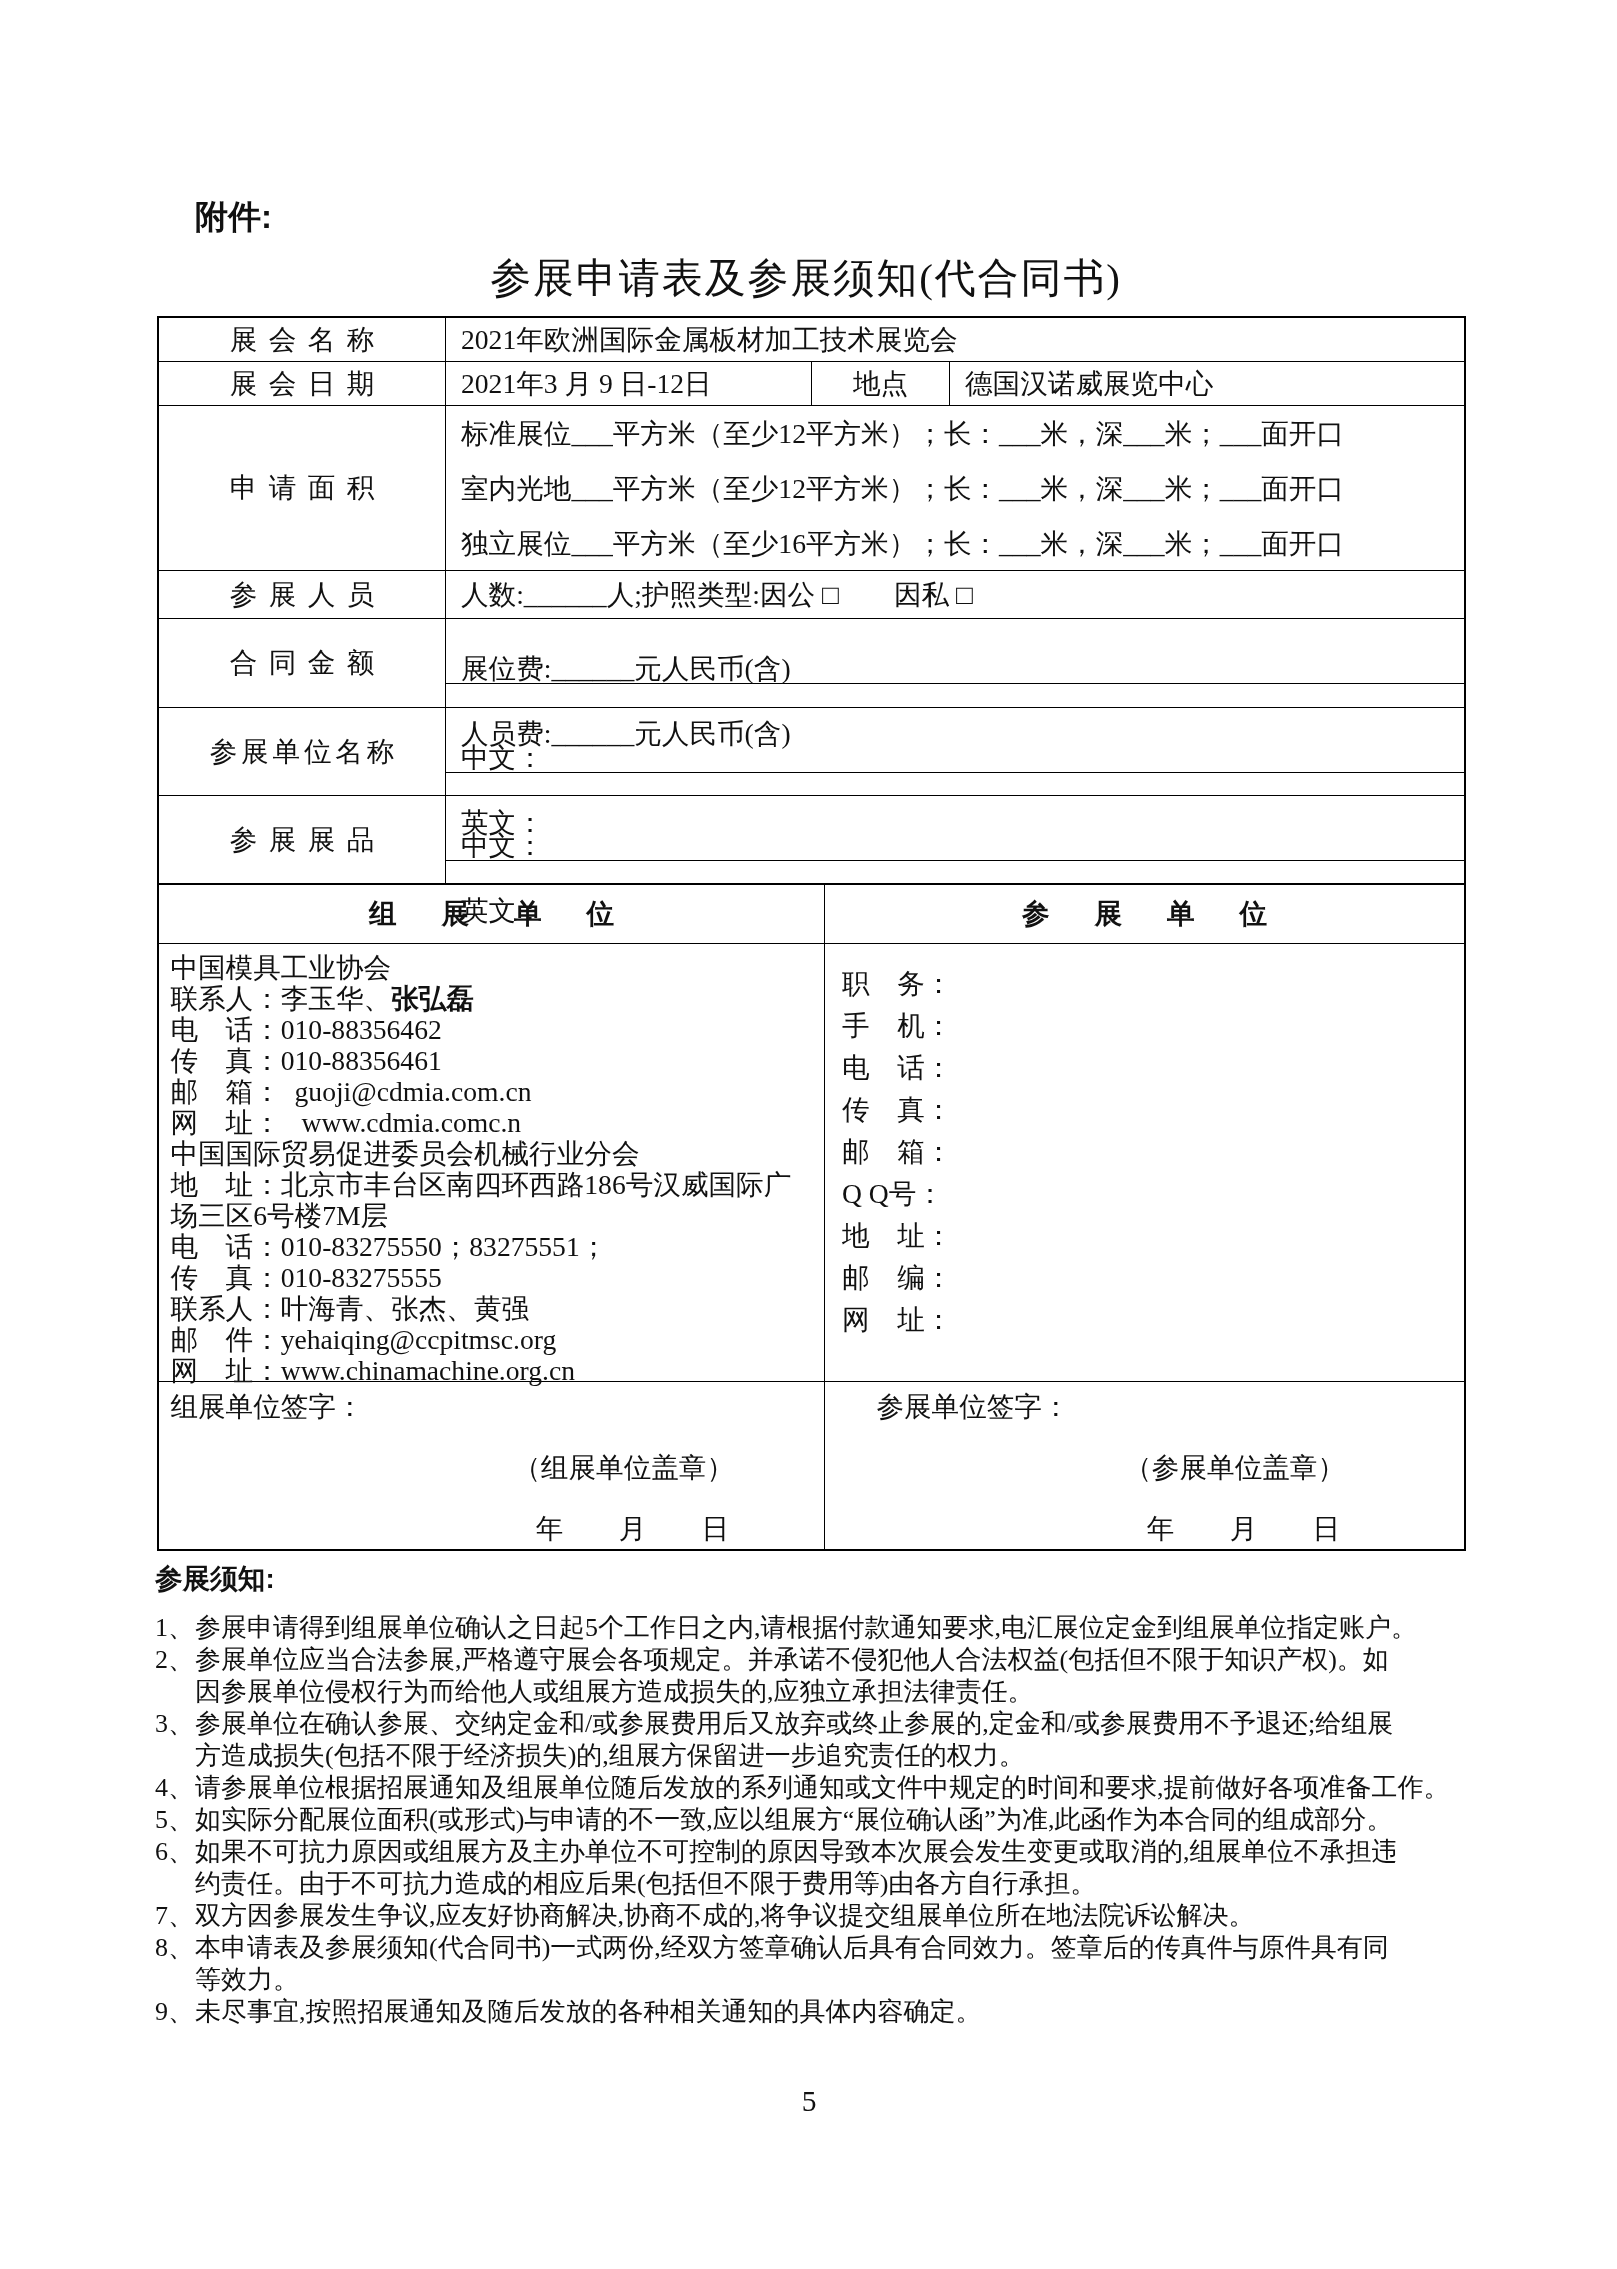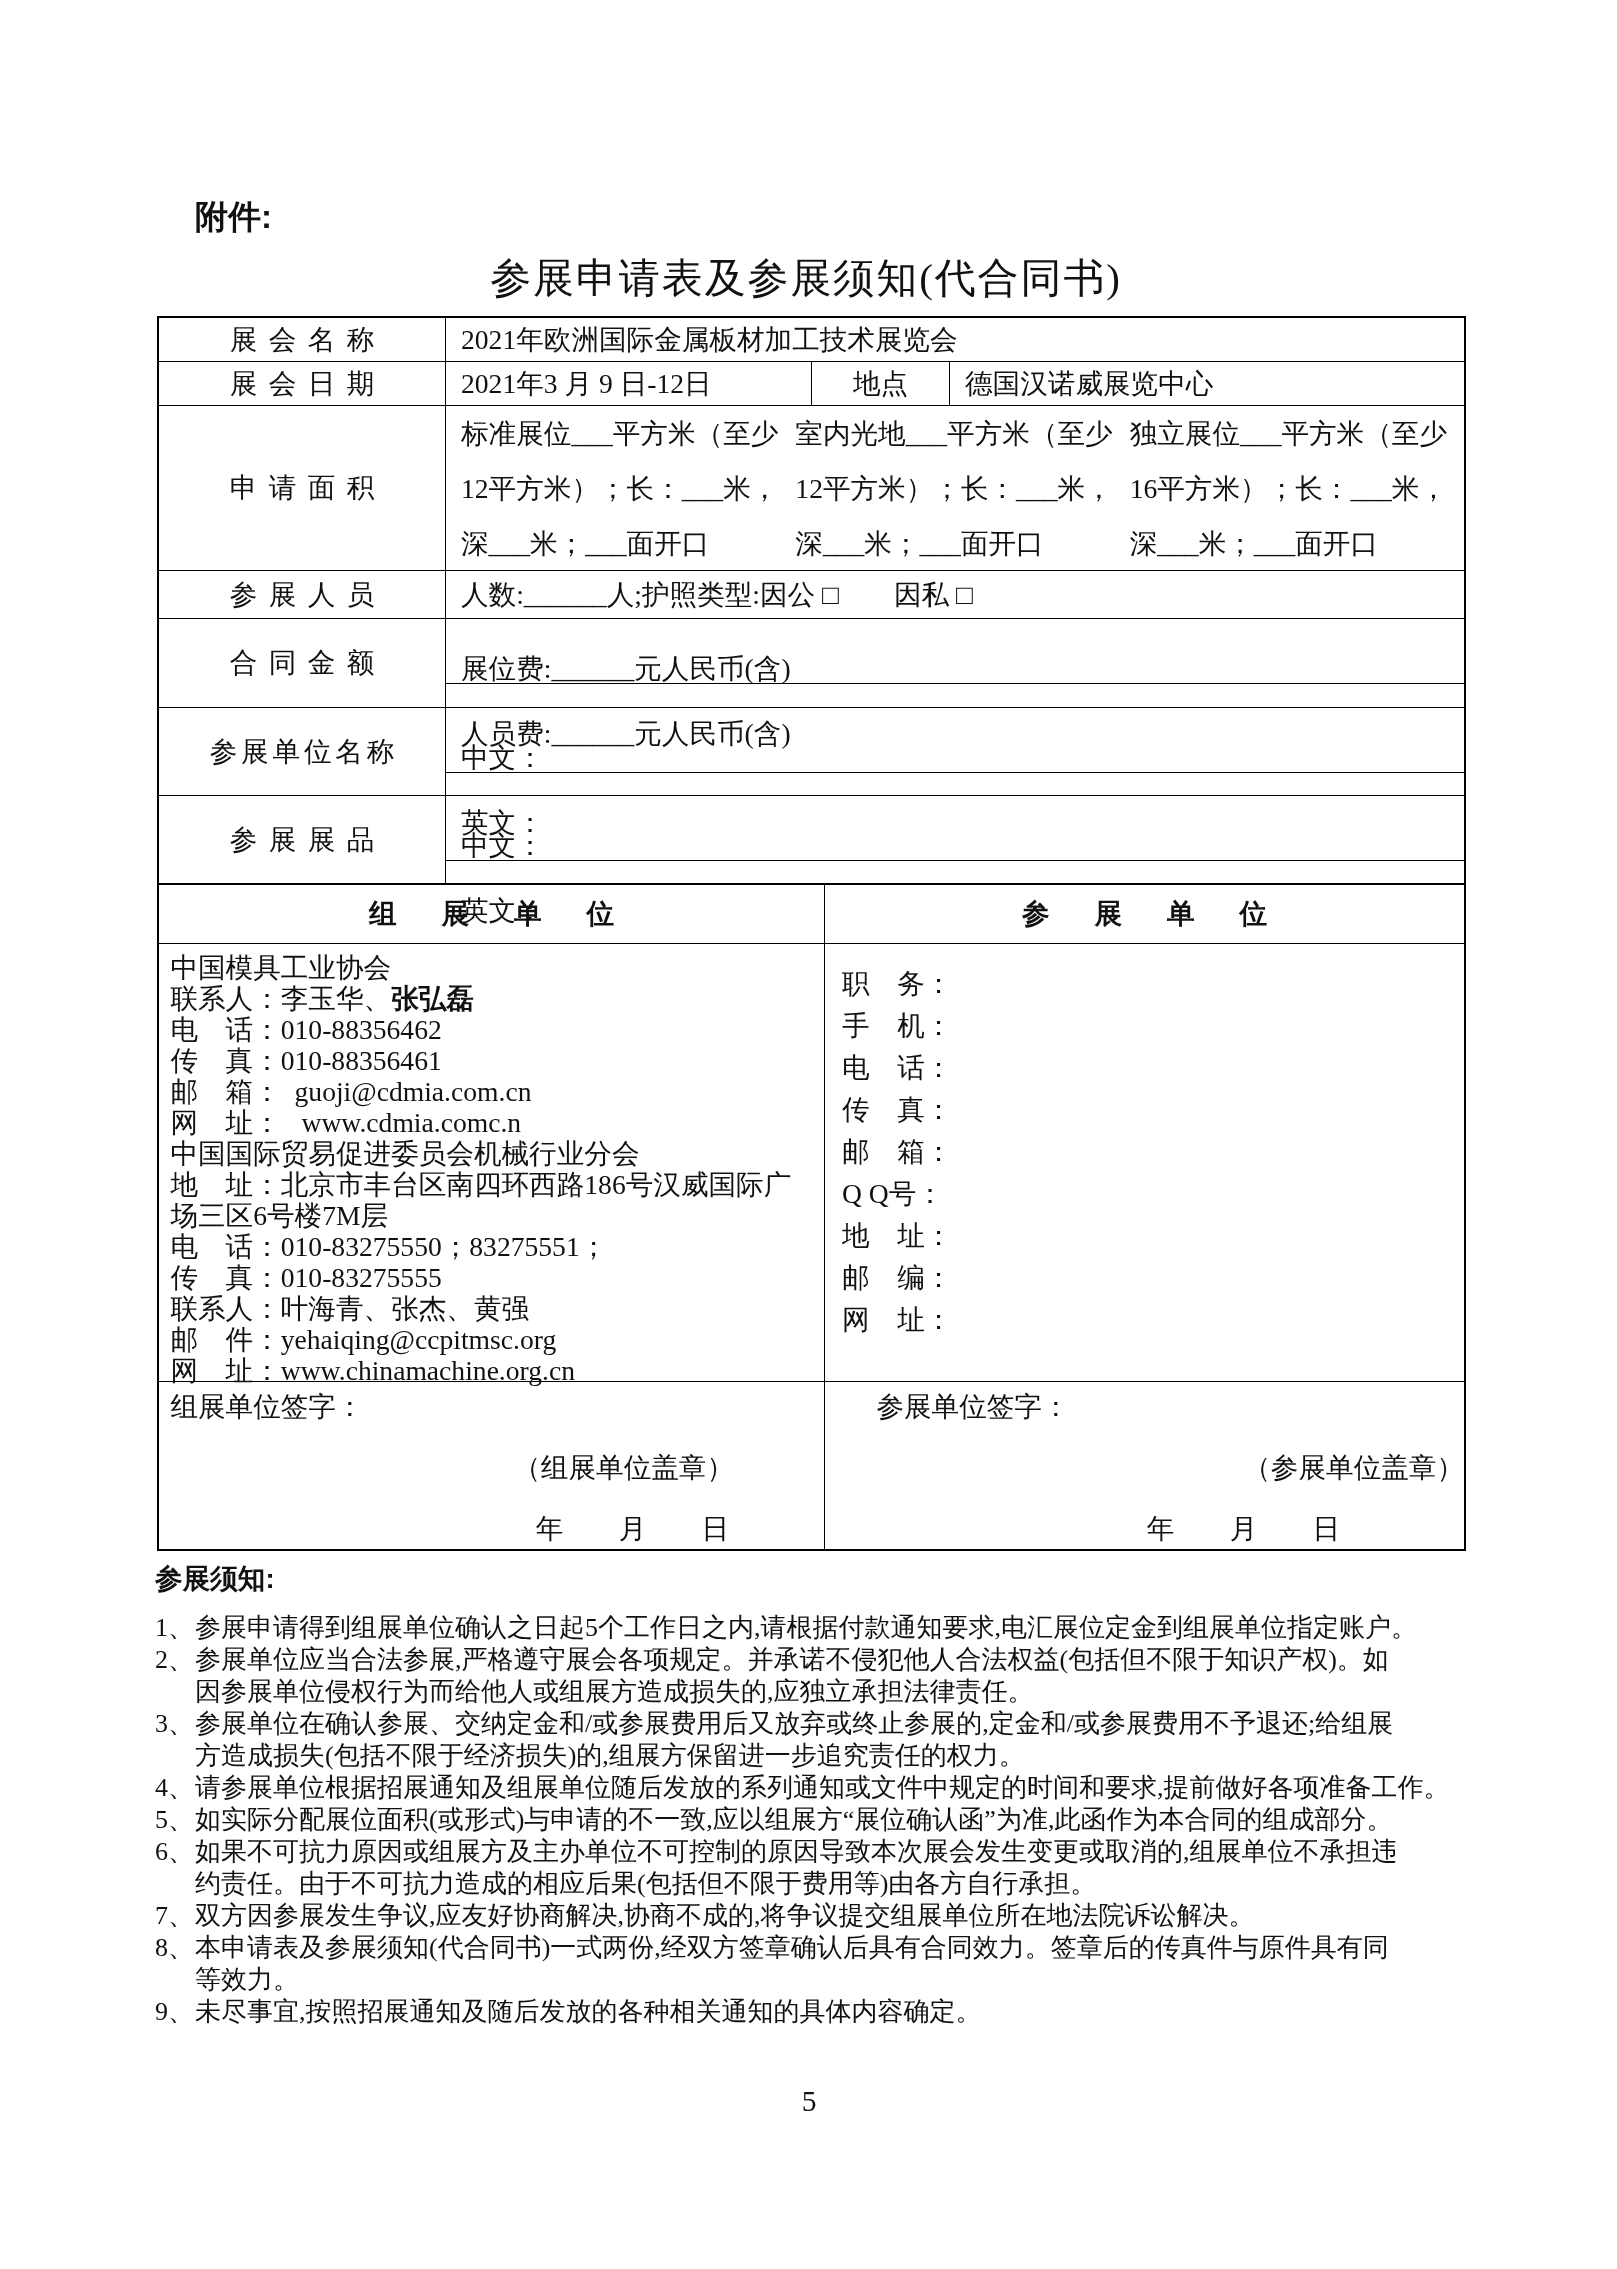--- a/index.html
+++ b/index.html
@@ -24,21 +24,21 @@
           align-items:center; justify-content:center; text-align:center; }
   .ls12 { letter-spacing:11.4px; text-indent:11.4px; }
   .ls4  { letter-spacing:3.8px;  text-indent:3.8px; }
   .val  { flex:1; display:flex; align-items:center; padding-left:15px; white-space:pre-wrap; }
   .h46 { height:44px; } .h50 { height:48px; }
 
   .row-date .dval { width:366px; border-right:1.9px solid #000; display:flex; align-items:center; padding-left:15px; }
   .row-date .loc  { width:138px; border-right:1.9px solid #000; display:flex; align-items:center; justify-content:center; }
 
   .area-row { height:165px; }
-  .area-lines { flex:1; padding-left:15px; display:flex; flex-direction:row; justify-content:center; }
+  .area-lines { flex:1; padding-left:15px; display:flex; flex-direction:column; justify-content:center; }
   .area-lines div { line-height:55px; white-space:pre-wrap; }
 
   .stack { flex:1; display:flex; flex-direction:column; }
   .sub   { flex:1; display:flex; align-items:center; padding-left:15px; white-space:pre-wrap;margin-top:36px; }
   .sub.bline { border-bottom:1.9px solid #000; }
   .h94 { height:89px; } .h92 { height:88px; }
 
   .hdr-row { height:60px; border-top:1px solid #000; }
   .hdr-cell { display:flex; align-items:center; justify-content:center;
               font-weight:bold; letter-spacing:19px; text-indent:19px; }
@@ -50,21 +50,21 @@
   .org-cell div { line-height:31px; white-space:pre-wrap; }
   .party-cell { flex:1; padding:19px 0 0 17px; }
   .party-cell div { line-height:42px; white-space:pre-wrap; }
 
   .sig-row { height:167px;gap:40px; }
   .sig-cell { position:relative; }
   .sig-cell .sign-label { position:absolute; left:11.4px; top:11.4px; }
   .sig-cell .seal-line  { position:absolute; right:0; top:72px;  text-align:right; }
   .sig-cell .date-line  { position:absolute; right:0; top:133px; text-align:right; }
   .lc .seal-line { padding-right:90px; }  .lc .date-line { padding-right:95px; }
-  .rc .seal-line { } .rc .date-line { padding-right:124px; }
+  .rc .seal-line { padding-right:119px; } .rc .date-line { padding-right:124px; }
 
   
   .notes { position:absolute; left:155px; top:1560px; width:1324px; font-size:26px; }
   .notes-header { font-size:27.6px; margin-bottom:15px; }
   .note-item { display:flex; }
   .note-num  { width:40px; flex:none; line-height:32px; }
   .note-text { flex:1; line-height:32px; white-space:pre-wrap; }
 
   .page-number { position:absolute; left:0; top:2085px; width:1618px; text-align:center; font-size:29.5px; }
 </style>

